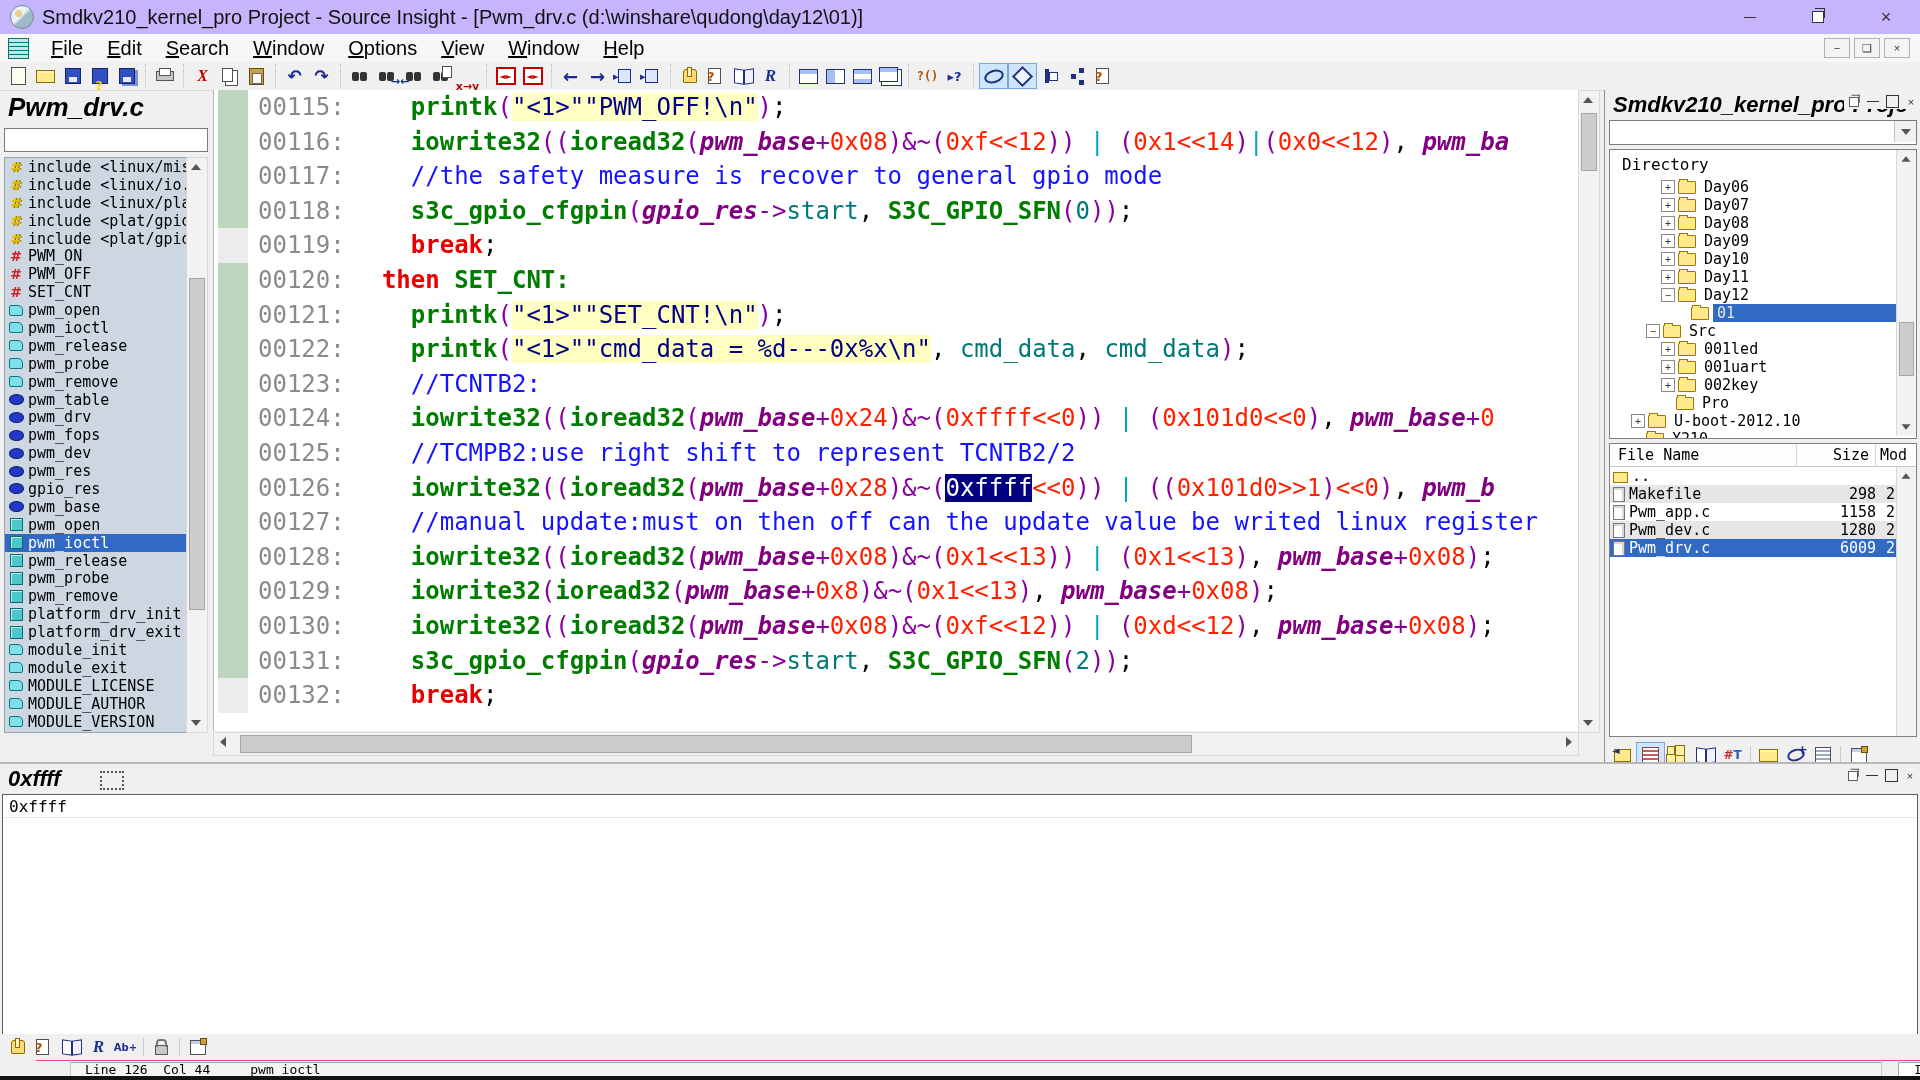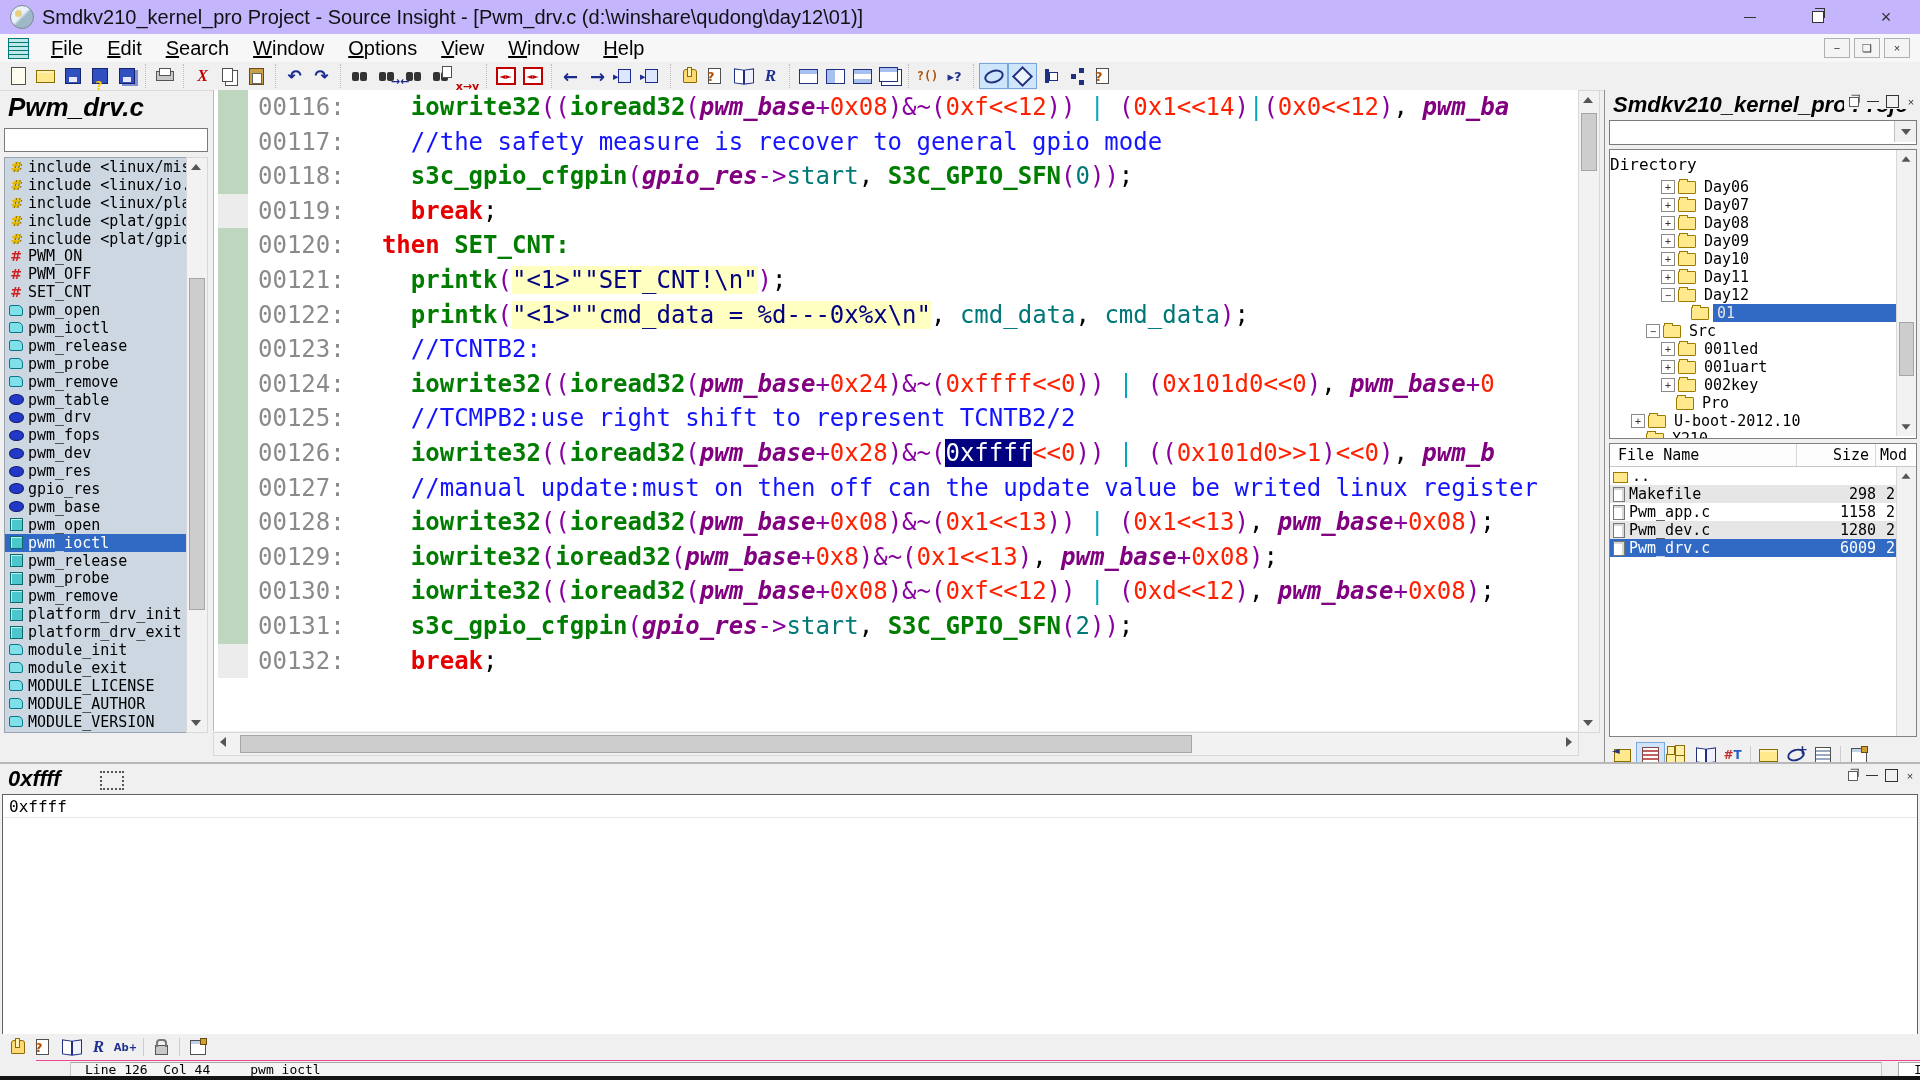--- a/index.html
+++ b/index.html
@@ -143,21 +143,21 @@
   #edvsb{left:1578px;top:90px;width:20px;height:641px;}
   #edhsb{left:213px;top:732px;width:1364px;height:22px;}
   
   #proj{position:absolute;left:1604px;top:90px;width:316px;height:672px;background:#f0f0f0;border-left:1px solid #909090;}
   #projtitle{position:absolute;left:8px;top:2px;font:bold italic 22px "Liberation Sans",sans-serif;white-space:nowrap;width:300px;overflow:hidden;}
   .panebtns{position:absolute;right:2px;top:4px;display:flex;gap:3px;background:#f0f0f0;padding-left:2px;}
   .panebtn{width:16px;height:15px;display:flex;align-items:center;justify-content:center;font-size:11px;color:#333;}
   #projcombo{position:absolute;left:4px;top:30px;width:306px;height:23px;background:#fff;border:1px solid #7a7a7a;}
   #projcombo .cbtn{position:absolute;right:0;top:0;width:21px;height:21px;background:#f0f0f0;border-left:1px solid #c0c0c0;display:flex;align-items:center;justify-content:center;}
   #treebox{position:absolute;left:4px;top:59px;width:306px;height:288px;background:#fff;border:1px solid #808080;overflow:hidden;}
-  #dirlabel{font:16px "DejaVu Sans Mono",monospace;padding:5px 0 4px 0;}
+  #dirlabel{font:16px "DejaVu Sans Mono",monospace;padding:5px 0 4px 12px;}
   .trow{height:18px;display:flex;align-items:center;font:15px "DejaVu Sans Mono",monospace;white-space:nowrap;}
   .texp{width:12px;height:12px;border:1px solid #8a8a8a;background:#fff;flex:none;display:flex;align-items:center;justify-content:center;font:10px "DejaVu Sans Mono",monospace;color:#333;margin-right:3px;}
   .tfold{width:16px;height:11px;background:#ffe98c;border:1px solid #9c7a00;border-radius:1px;flex:none;margin-right:4px;position:relative;}
   .tfold::before{content:"";position:absolute;left:0;top:-3px;width:7px;height:2px;background:#ffe98c;border:1px solid #9c7a00;border-bottom:none;}
   .tlabel{padding:0 4px;}
   .trow.sel .tlabel{background:#316ac5;color:#e5e5e5;flex:1;}
   #treesb{position:absolute;right:0px;top:0px;width:19px;height:286px;background:#f2f2f2;border-left:1px solid #d8d8d8;}
   #filebox{position:absolute;left:4px;top:353px;width:306px;height:292px;background:#fff;border:1px solid #808080;overflow:hidden;}
   #filehdr{display:flex;height:22px;border-bottom:1px solid #c8c8c8;font:15px "DejaVu Sans Mono",monospace;background:#fdfdfd;}
   #filehdr .h1{flex:1;padding:2px 0 0 8px;border-right:1px solid #d8d8d8;}
@@ -503,20 +503,21 @@
   <div id="symicons">
       <span class="icon ic-az">A-Z</span>
       <span class="icon ic-list sel"></span>
       <span class="icon ic-sym">#<i>T</i></span>
       <span class="vline"></span>
       <span class="icon ic-book"></span>
       <span class="icon ic-prop"></span>
     </div>
 
   <div id="editor">
+      <div class="cl"><span class="gut"><i class="g"></i></span><span class="lnum">00115:</span><span class="lcode"><span>    </span><span class="sf">printk</span><span class="sp">(</span><span class="ss">"&lt;1&gt;""PWM_OFF!\n"</span><span class="sp">)</span><span>;</span></span></div>
       <div class="cl"><span class="gut"><i class="g"></i></span><span class="lnum">00116:</span><span class="lcode"><span>    </span><span class="sf">iowrite32</span><span class="sp">((</span><span class="sf">ioread32</span><span class="sp">(</span><span class="sv">pwm_base</span><span class="sp">+</span><span class="sn">0x08</span><span class="sp">)&amp;~(</span><span class="sn">0xf</span><span class="sn">&lt;&lt;</span><span class="sn">12</span><span class="sp">))</span><span> </span><span class="so">|</span><span> </span><span class="sp">(</span><span class="sn">0x1</span><span class="sn">&lt;&lt;</span><span class="sn">14</span><span class="sp">)</span><span class="so">|</span><span class="sp">(</span><span class="sn">0x0</span><span class="sn">&lt;&lt;</span><span class="sn">12</span><span class="sp">)</span><span>, </span><span class="sv">pwm_ba</span></span></div>
       <div class="cl"><span class="gut"><i class="g"></i></span><span class="lnum">00117:</span><span class="lcode"><span class="sc">    //the safety measure is recover to general gpio mode</span></span></div>
       <div class="cl"><span class="gut"><i class="g"></i></span><span class="lnum">00118:</span><span class="lcode"><span>    </span><span class="sf">s3c_gpio_cfgpin</span><span class="sp">(</span><span class="sv">gpio_res</span><span class="sp">-&gt;</span><span class="sm">start</span><span>, </span><span class="sf">S3C_GPIO_SFN</span><span class="sp">(</span><span class="sm">0</span><span class="sp">))</span><span>;</span></span></div>
       <div class="cl"><span class="gut"><i class="w"></i></span><span class="lnum">00119:</span><span class="lcode"><span>    </span><span class="sk">break</span><span>;</span></span></div>
       <div class="cl"><span class="gut"><i class="g"></i></span><span class="lnum">00120:</span><span class="lcode"><span>  </span><span class="sk">then </span><span class="sf">SET_CNT:</span></span></div>
       <div class="cl"><span class="gut"><i class="g"></i></span><span class="lnum">00121:</span><span class="lcode"><span>    </span><span class="sf">printk</span><span class="sp">(</span><span class="ss">"&lt;1&gt;""SET_CNT!\n"</span><span class="sp">)</span><span>;</span></span></div>
       <div class="cl"><span class="gut"><i class="g"></i></span><span class="lnum">00122:</span><span class="lcode"><span>    </span><span class="sf">printk</span><span class="sp">(</span><span class="ss">"&lt;1&gt;""cmd_data = %d---0x%x\n"</span><span>, </span><span class="sm">cmd_data</span><span>, </span><span class="sm">cmd_data</span><span class="sp">)</span><span>;</span></span></div>
       <div class="cl"><span class="gut"><i class="g"></i></span><span class="lnum">00123:</span><span class="lcode"><span class="sc">    //TCNTB2:</span></span></div>
       <div class="cl"><span class="gut"><i class="g"></i></span><span class="lnum">00124:</span><span class="lcode"><span>    </span><span class="sf">iowrite32</span><span class="sp">((</span><span class="sf">ioread32</span><span class="sp">(</span><span class="sv">pwm_base</span><span class="sp">+</span><span class="sn">0x24</span><span class="sp">)&amp;~(</span><span class="sn">0xffff</span><span class="sn">&lt;&lt;</span><span class="sn">0</span><span class="sp">))</span><span> </span><span class="so">|</span><span> </span><span class="sp">(</span><span class="sn">0x101d0</span><span class="sn">&lt;&lt;</span><span class="sn">0</span><span class="sp">)</span><span>, </span><span class="sv">pwm_base</span><span class="sp">+</span><span class="sn">0</span></span></div>
       <div class="cl"><span class="gut"><i class="g"></i></span><span class="lnum">00125:</span><span class="lcode"><span class="sc">    //TCMPB2:use right shift to represent TCNTB2/2</span></span></div>

